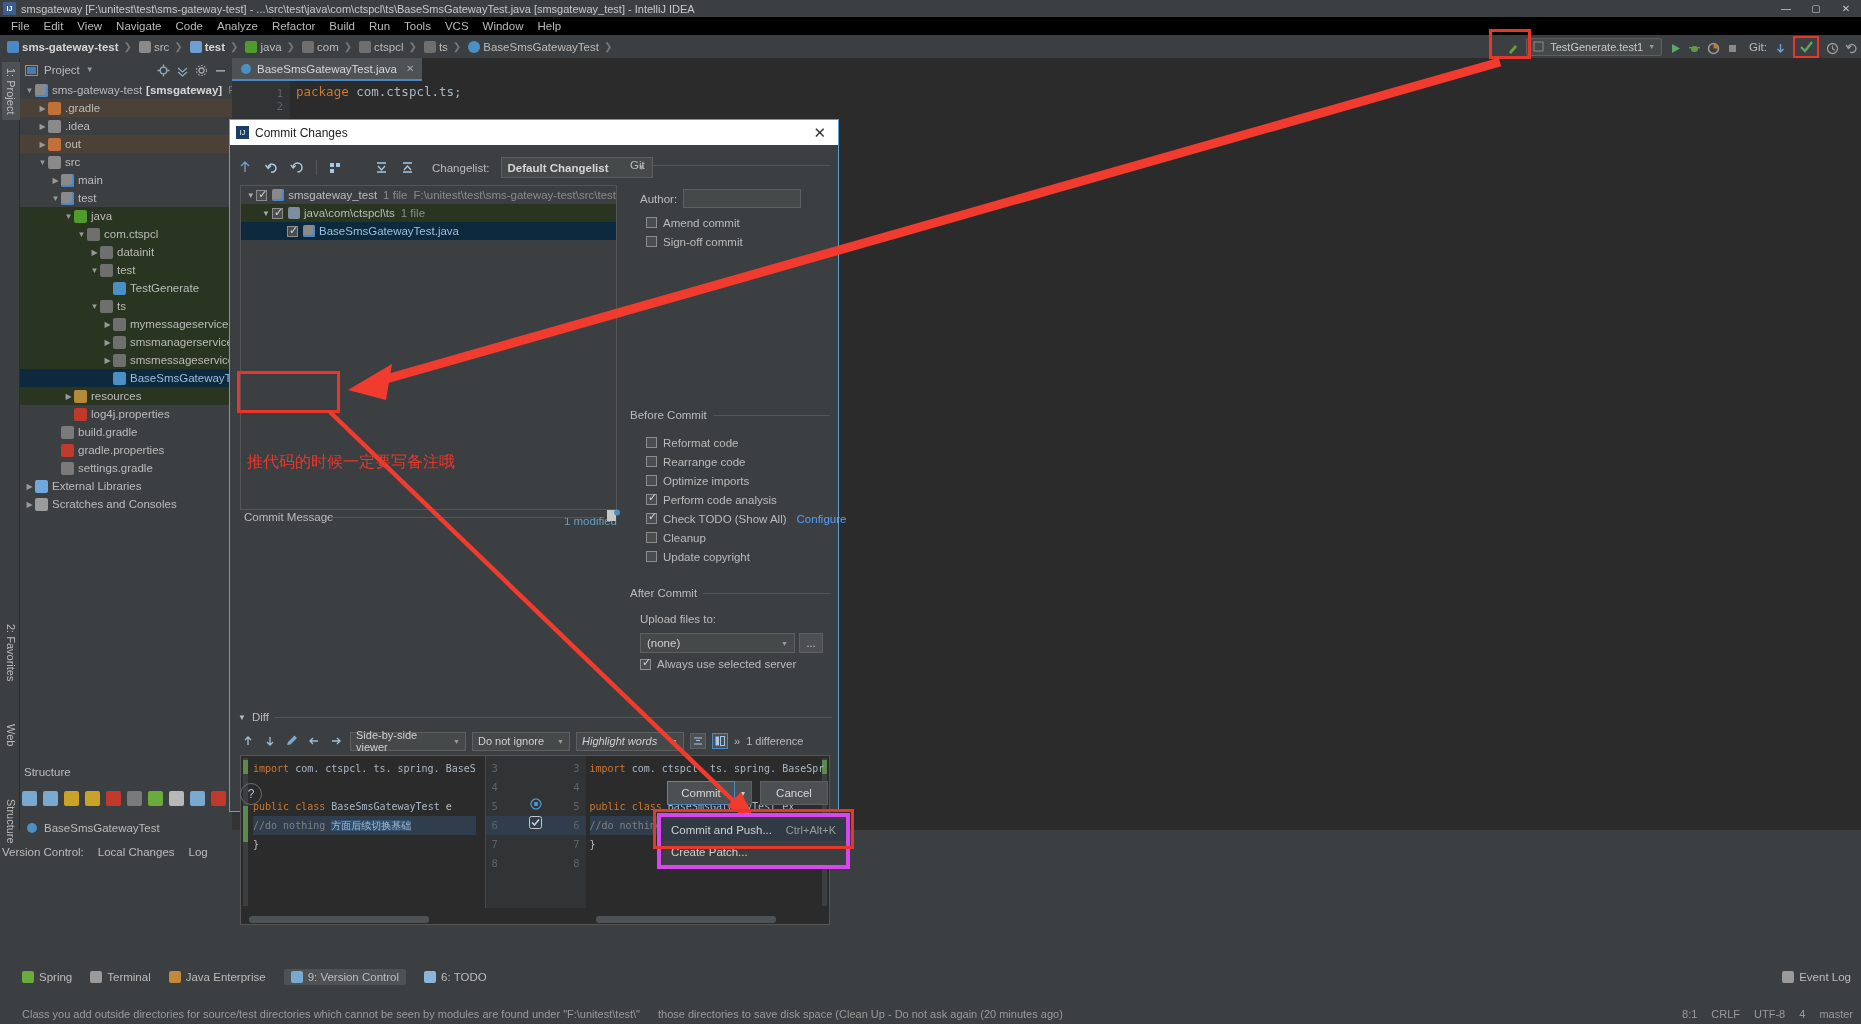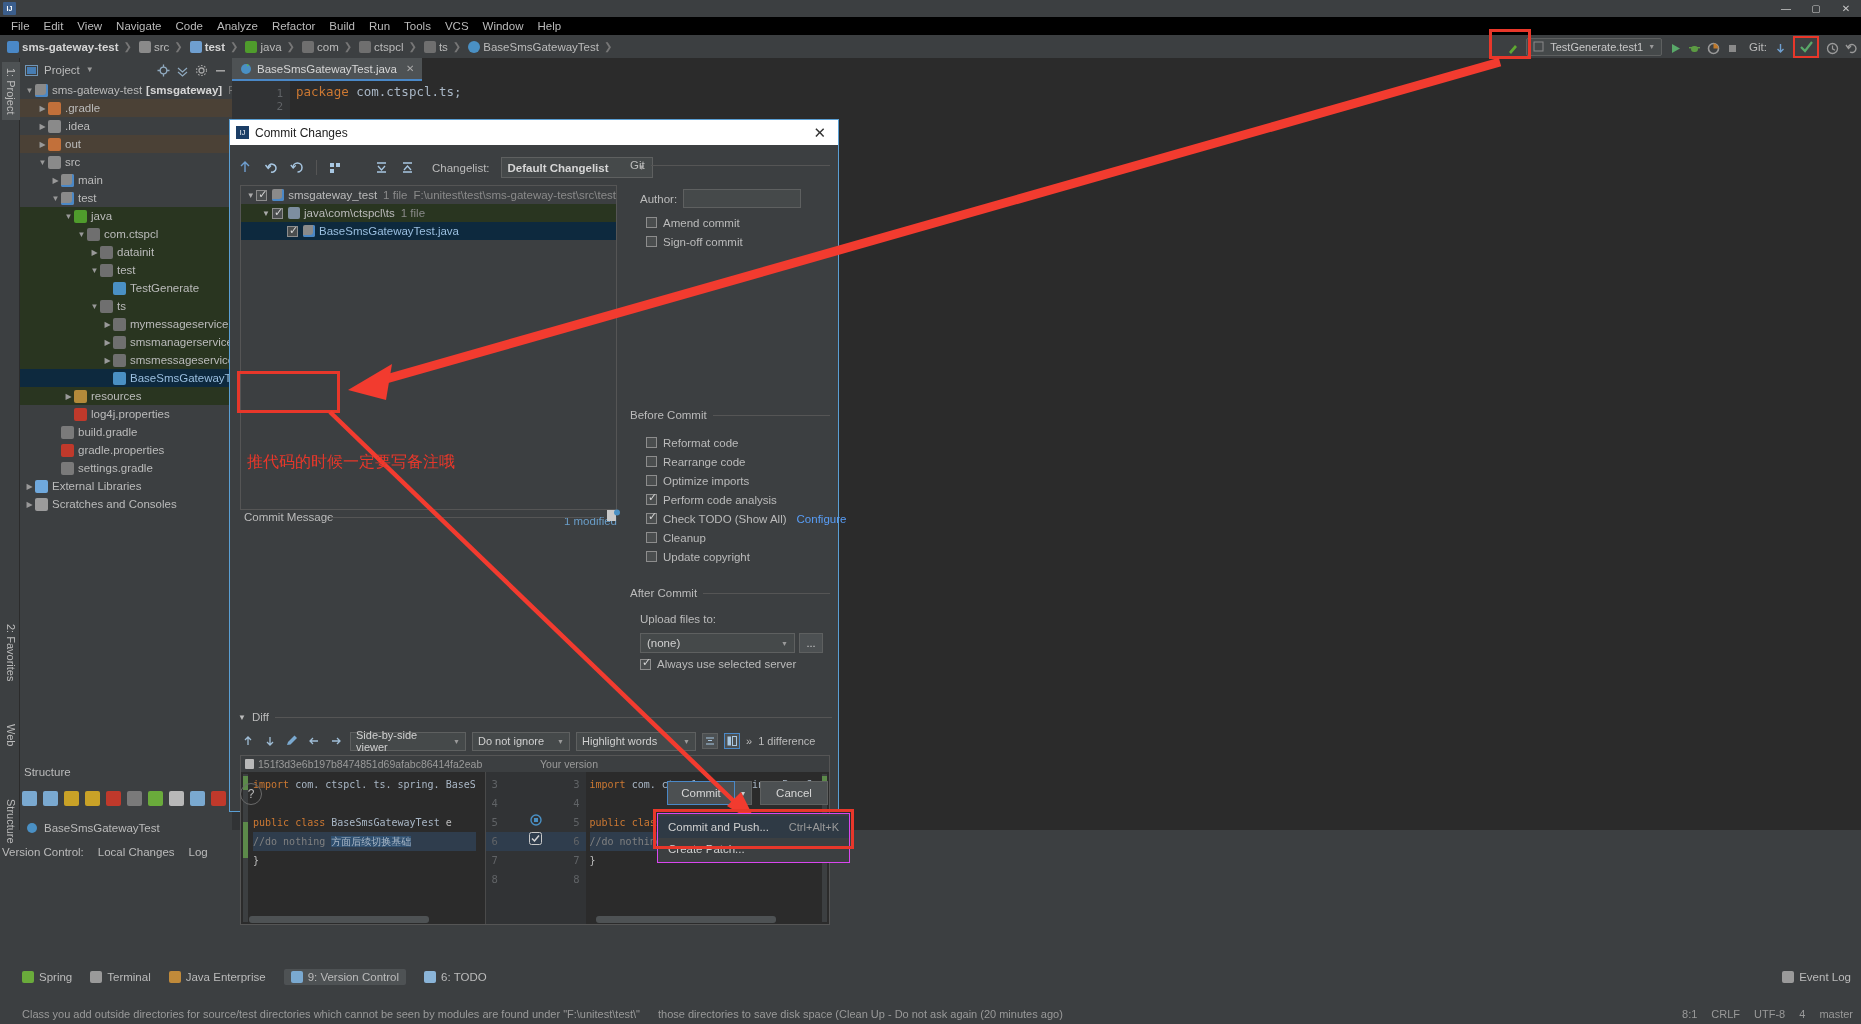--- a/index.html
+++ b/index.html
@@ -199,41 +199,42 @@
   .btn.primary{border:1px solid #4a88c7;}
   .splitarrow{width:17px;height:24px;background:#4c5052;border:1px solid #5e6060;
     border-left:none;display:flex;align-items:center;justify-content:center;
     font-size:8px;color:#ccc;}
   .helpbtn{position:absolute;left:10px;bottom:8px;width:22px;height:22px;
     border:1px solid #6a6a6a;border-radius:50%;display:flex;align-items:center;
     justify-content:center;font-size:12px;color:#bbb;}
 
   
   .popup{position:absolute; left:657px; top:813px; width:193px;
-    background:#3c3f41; border:1px solid #d946ef; padding:2px 0; z-index:40;}
+    background:#3c3f41; border:4px solid #d946ef; padding:2px 0; z-index:40;}
   .popup .pi{height:22px;display:flex;align-items:center;padding:0 10px;
     font-size:11.5px;color:#d0d0d0;gap:10px;}
   .popup .pi .sc{margin-left:auto;color:#9a9a9a;font-size:11px;}
   .popup .pi.hl{background:#2f3a45;}
   .popup-outline{position:absolute;left:653px;top:809px;width:201px;height:40px;
     border:3px solid #e8372a;z-index:41;pointer-events:none;}
 
   
   .anno-box{position:absolute;border:3px solid #e8372a;z-index:30;pointer-events:none;}
   .anno-text{position:absolute;color:#e8372a;font-size:16px;z-index:32;white-space:nowrap;}
   svg.annolayer{position:absolute;left:0;top:0;width:1861px;height:1024px;
     z-index:31;pointer-events:none;}
 </style>
 </head>
 <body>
 
 <div id="root">
 
   <div class="titlebar">
     <div class="tb-ico"></div>
+    <div class="tb-title">smsgateway [F:\unitest\test\sms-gateway-test] - ...\src\test\java\com\ctspcl\ts\BaseSmsGatewayTest.java [smsgateway_test] - IntelliJ IDEA</div>
     <div class="tb-ctrl">
       <div class="tb-btn">—</div>
       <div class="tb-btn">▢</div>
       <div class="tb-btn close">✕</div>
     </div>
   </div>
 
   <div class="menubar" id="menubar">
       <div class="menu-item">File</div>
       <div class="menu-item">Edit</div>
@@ -809,47 +810,40 @@
             </svg>
           </span>
         <div class="dcombo" style="width:116px;">
           <span>Side-by-side viewer</span>
           <span class="ar" style="margin-left:auto;">▼</span>
         </div>
         <div class="dcombo" style="width:98px;">
           <span>Do not ignore</span>
           <span class="ar" style="margin-left:auto;">▼</span>
         </div>
-        <div class="dcombo" style="width:120px;">
+        <div class="dcombo" style="width:108px;font-style:italic;">
           <span>Highlight words</span>
           <span class="ar" style="margin-left:auto;">▼</span>
         </div>
         <span class="dtb-i" style="background:#4c5052;border:1px solid #5e6060;">
           <svg width="12" height="12">
               <path d="M2 3 h8 M2 9 h8 M4 5.5 h4" stroke="#a8c7e2" stroke-width="1.1"></path>
             </svg>
           </span>
         <span class="dtb-i" style="background:#4c5052;border:1px solid #4a88c7;">
           <svg width="12" height="12">
               <rect x="1.5" y="1.5" width="3.5" height="9" fill="#a8c7e2"></rect>
               <rect x="6.5" y="1.5" width="4" height="9" fill="none" stroke="#a8c7e2"></rect>
             </svg>
           </span>
         <span class="dtag">»</span>
         <span class="dtag">1 difference</span>
       </div>
 
       <div class="diffarea">
-        <div class="dpane-hdr">
-          <span class="l">
-            <span class="lock"></span>
-            <span>151f3d3e6b197b8474851d69afabc86414fa2eab</span>
-          </span>
-          <span class="r">Your version</span>
-        </div>
         <div style="display:flex;height:152px;">
 
           <div style="flex:1;position:relative;border-right:1px solid #4a4a4a;overflow:hidden;">
             <div style="position:absolute;left:2px;top:2px;width:5px;height:148px;background:#3c3f41;"></div>
             <div style="position:absolute;left:2px;top:4px;width:5px;height:14px;background:#5c8a4a;"></div>
             <div style="position:absolute;left:2px;top:50px;width:5px;height:36px;background:#5c8a4a;"></div>
             <div class="dcode" id="diffleft" style="position:absolute;left:12px;top:3px;">
                 <div style="height: 19px; line-height: 19px; white-space: nowrap;"><span style="color:#cc7832">import</span><span style="color:#a9b7c6"> com. ctspcl. ts. spring. BaseS</span></div>
                 <div style="height: 19px; line-height: 19px; white-space: nowrap;"><span style="color:#a9b7c6"></span></div>
                 <div style="height: 19px; line-height: 19px; white-space: nowrap;"><span style="color:#cc7832">public</span> <span style="color:#cc7832">class</span> <span style="color:#a9b7c6">BaseSmsGatewayTest</span> e</div>

